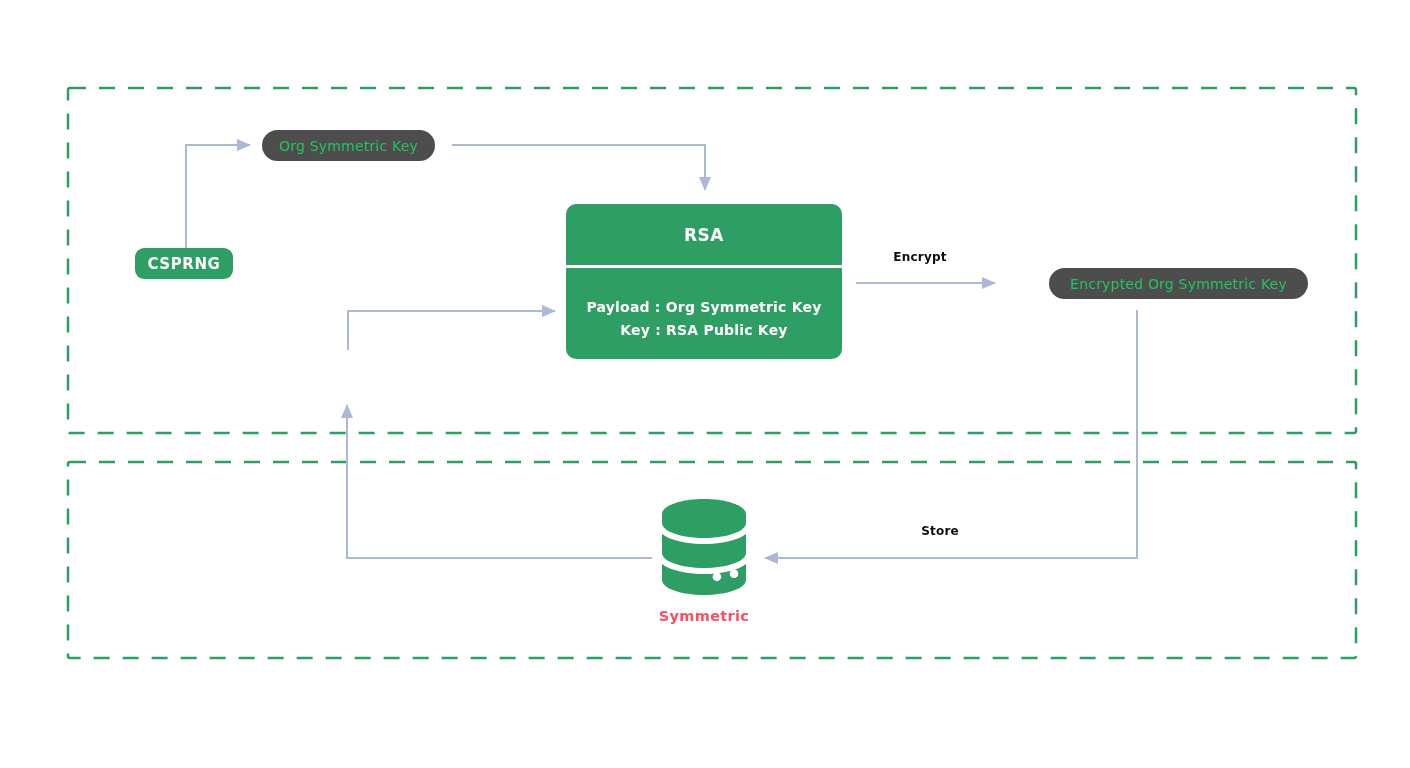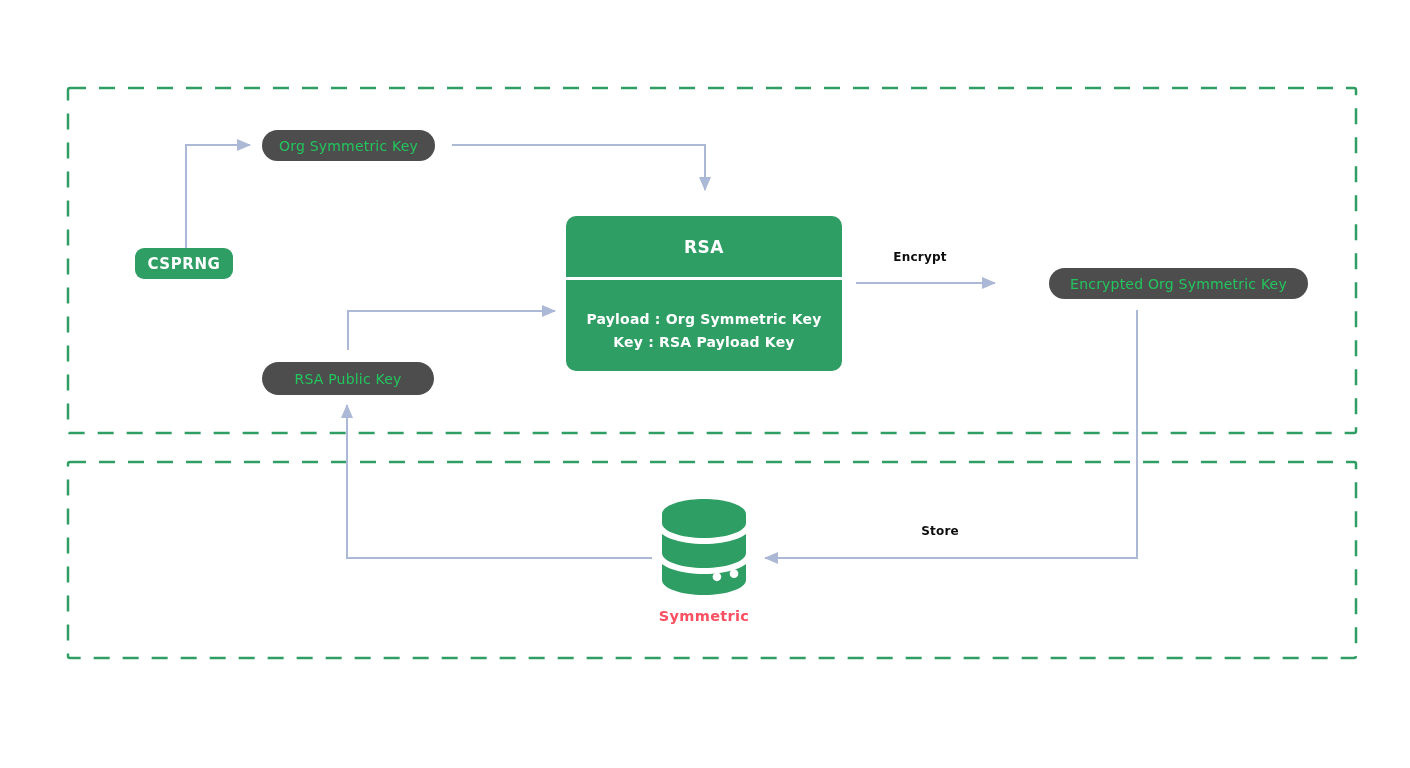--- a/index.html
+++ b/index.html
@@ -38,21 +38,21 @@
   .pill-green {
     background: #2f9e64;
     color: #ffffff;
     border-radius: 9px;
     font-size: 15px;
     font-weight: bold;
     letter-spacing: 0.6px;
   }
   .rsa-box {
     position: absolute;
-    left: 566px; top: 216px;
+    left: 566px; top: 204px;
     width: 276px; height: 155px;
     background: #2f9e64;
     border-radius: 10px;
     color: #ffffff;
     display: flex;
     flex-direction: column;
     box-sizing: border-box;
     gap: 9px;
   }
   .rsa-header {
@@ -121,27 +121,26 @@
     <path d="M 348 350 V 311 H 555" fill="none" stroke="#abb8d6" stroke-width="2" marker-end="url(#arw)"></path>
     <path d="M 856 283 H 995" fill="none" stroke="#abb8d6" stroke-width="2" marker-end="url(#arw)"></path>
     <path d="M 1137 310 V 558 H 765" fill="none" stroke="#abb8d6" stroke-width="2" marker-end="url(#arw)"></path>
     <path d="M 652 558 H 347 V 405" fill="none" stroke="#abb8d6" stroke-width="2" marker-end="url(#arw)"></path>
   </svg>
 
   <div class="node pill-green" style="left:135px; top:248px; width:98px; height:31px;">CSPRNG</div>
 
   <div class="node pill-dark" style="left:262px; top:130px; width:173px; height:31px;">Org Symmetric Key</div>
 
-  <div class="node pill-dark" style="left:262px; top:362px; width:172px; height:33px;">RSA Public Key</div>
 
   <div class="rsa-box">
     <div class="rsa-header">RSA</div>
     <div class="rsa-body">
       <div>Payload : Org Symmetric Key</div>
-      <div>Key : RSA Payload Key</div>
+      <div>Key : RSA Public Key</div>
     </div>
   </div>
 
   <div class="node pill-dark" style="left:1049px; top:268px; width:259px; height:31px;">Encrypted Org Symmetric Key</div>
 
   <div class="edge-label" style="left:845px; top:250px;">Encrypt</div>
 
   <div class="edge-label" style="left:865px; top:524px;">Store</div>
 
   <svg class="db-icon" viewBox="0 0 448 512">

